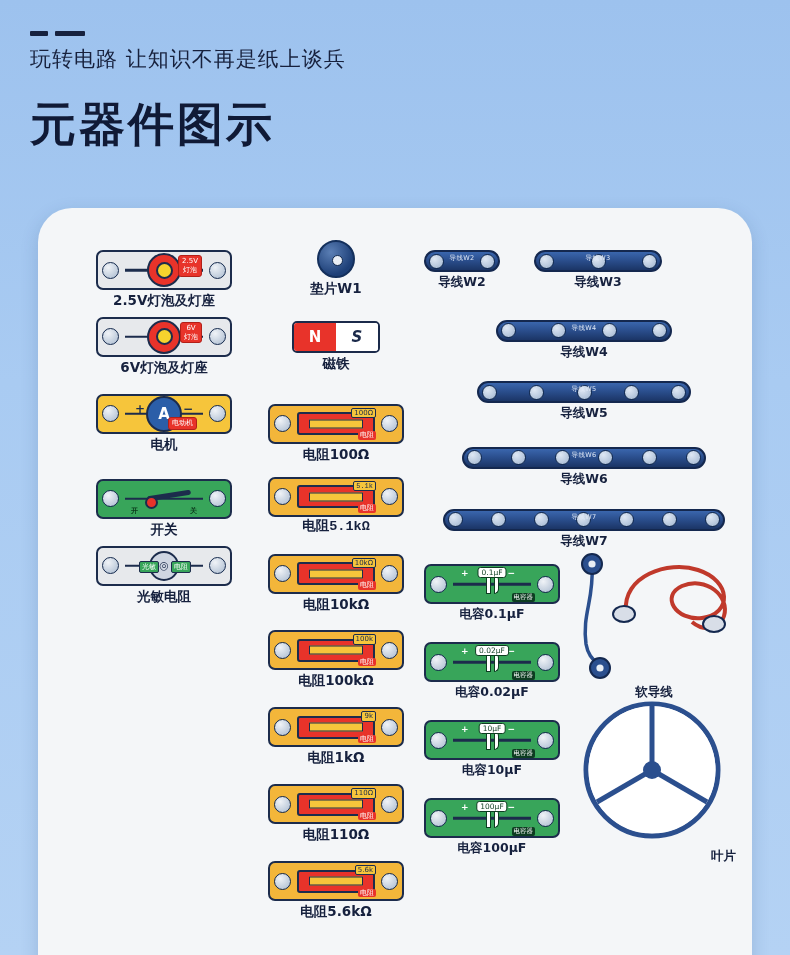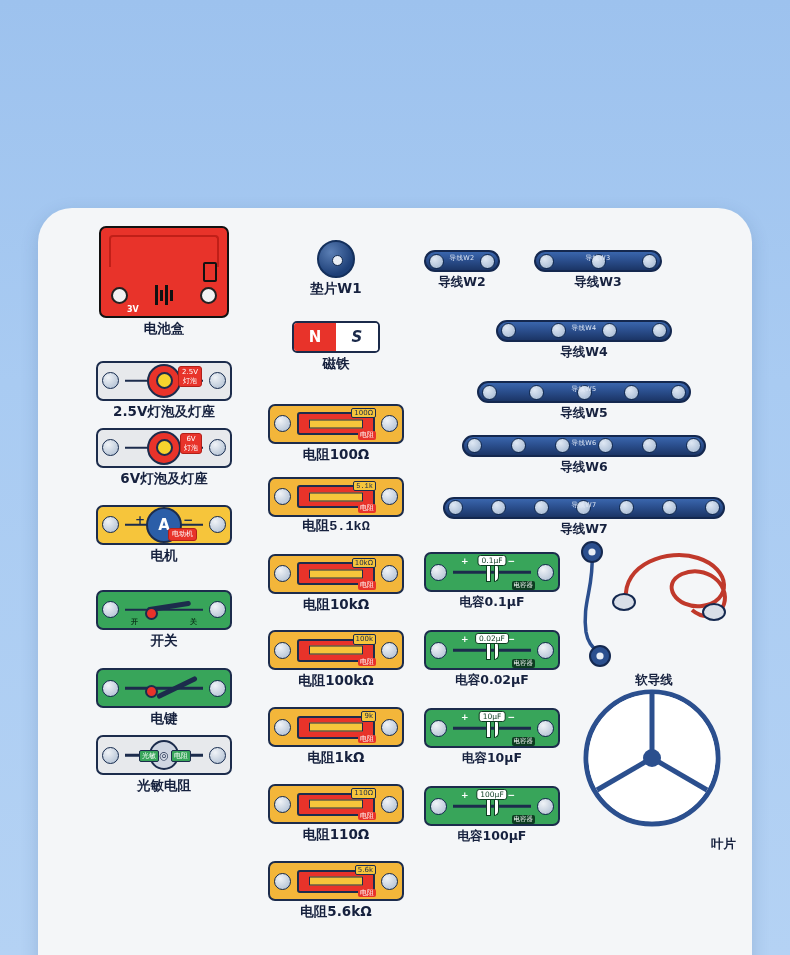--- a/index.html
+++ b/index.html
@@ -333,44 +333,34 @@
     position: absolute; font-size: 9px; color: #fff; font-weight: 700; z-index: 4; top: 2px;
   }
   .cap-sign.plus { left: 14px; }
   .cap-sign.minus { right: 22px; }
 </style>
 </head>
 <body>
 
 <div class="page">
 
+  <div class="header">
+    <div class="dash-row">
+      <span class="dash-short"></span>
+      <span class="dash-long"></span>
+    </div>
+    <div class="subtitle">玩转电路 让知识不再是纸上谈兵</div>
+    <div class="title">元器件图示</div>
+  </div>
 
   <div class="card">
     <div class="card-inner">
 
       <div class="col col-a">
 
-        <div class="item">
-          <div class="battery-box">
-            <div class="bb-topline"></div>
-            <div class="bb-notch"></div>
-            <div class="bb-sym">
-              <span class="bb-term"></span>
-              <span class="bb-cell">
-                <i class="bb-long"></i>
-                  <i class="bb-short"></i>
-                  <i class="bb-long"></i>
-                  <i class="bb-short"></i>
-              </span>
-              <span class="bb-term"></span>
-            </div>
-            <div class="bb-label">3V</div>
-          </div>
-          <div class="caption">电池盒</div>
-        </div>
 
         <div class="item" style="margin-top:24px;">
           <div class="mod gray">
             <span class="stud"></span>
             <span class="core">
               <span class="wireline"></span>
               <span class="lamp">
                   <i></i>
                 </span>
               <span class="tagbox">
@@ -424,32 +414,20 @@
               <span class="sw-lever"></span>
               <span class="sw-pivot"></span>
               <span class="sw-txt sw-on">开</span>
               <span class="sw-txt sw-off">关</span>
             </span>
             <span class="stud"></span>
           </div>
           <div class="caption">开关</div>
         </div>
 
-        <div class="item" style="margin-top:20px;">
-          <div class="mod green">
-            <span class="stud"></span>
-            <span class="core">
-              <span class="wireline"></span>
-              <span class="sw-lever k"></span>
-              <span class="sw-pivot"></span>
-            </span>
-            <span class="stud"></span>
-          </div>
-          <div class="caption">电键</div>
-        </div>
 
 
         <div class="item" style="">
           <div class="mod gray">
             <span class="stud"></span>
             <span class="core">
               <span class="wireline"></span>
               <span class="gtag l">光敏</span>
               <span class="photo-circle">◎</span>
               <span class="gtag r">电阻</span>
@@ -626,21 +604,21 @@
             <span class="wlabel">导线W5</span>
             <span class="node"></span>
             <span class="node"></span>
             <span class="node"></span>
             <span class="node"></span>
             <span class="node"></span>
           </div>
           <div class="caption cap-sm">导线W5</div>
         </div>
 
-        <div class="item" style="margin-top:14px;">
+        <div class="item" style="margin-top:26px;">
           <div class="wire" style="width:244px;">
             <span class="wlabel">导线W6</span>
             <span class="node"></span>
             <span class="node"></span>
             <span class="node"></span>
             <span class="node"></span>
             <span class="node"></span>
             <span class="node"></span>
           </div>
           <div class="caption cap-sm">导线W6</div>

